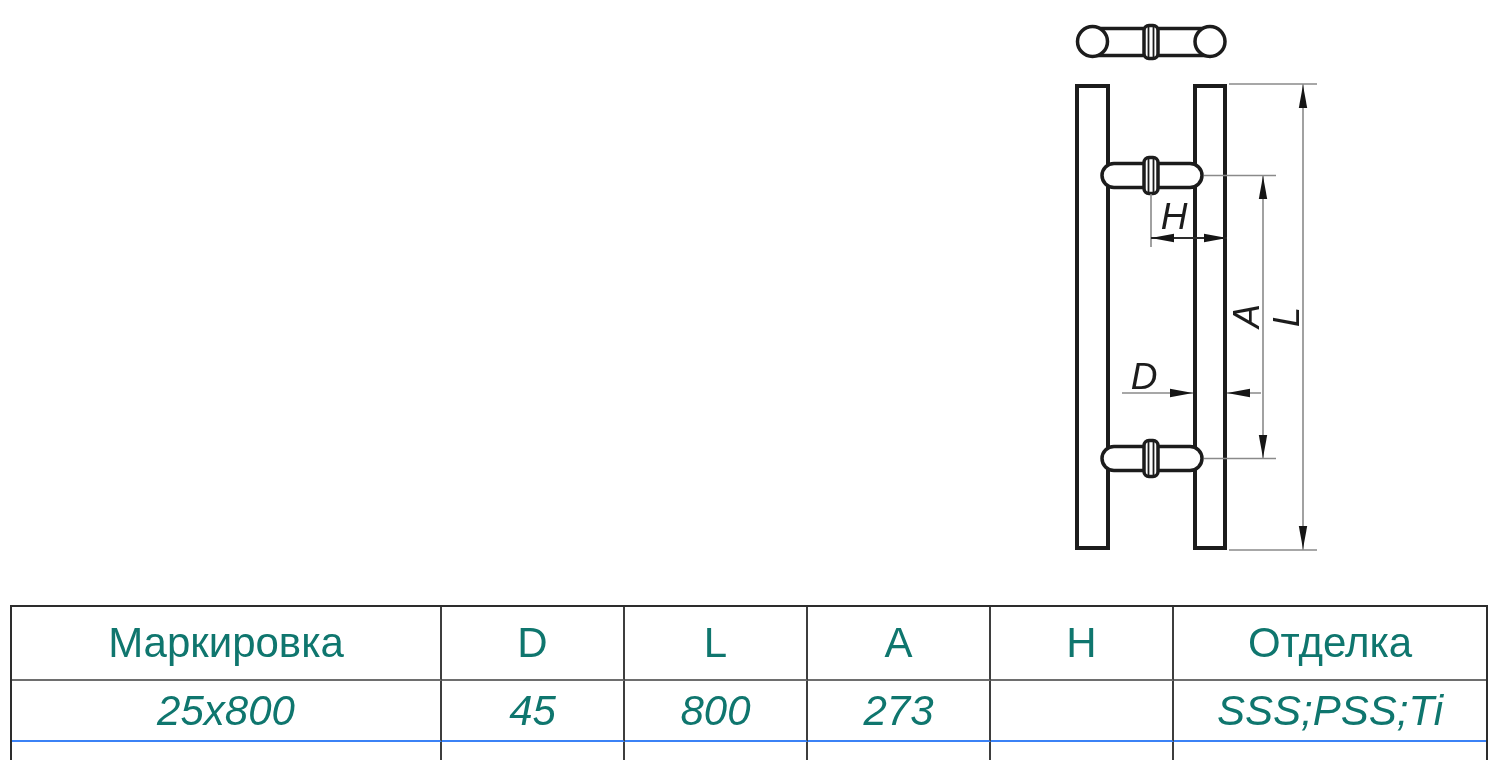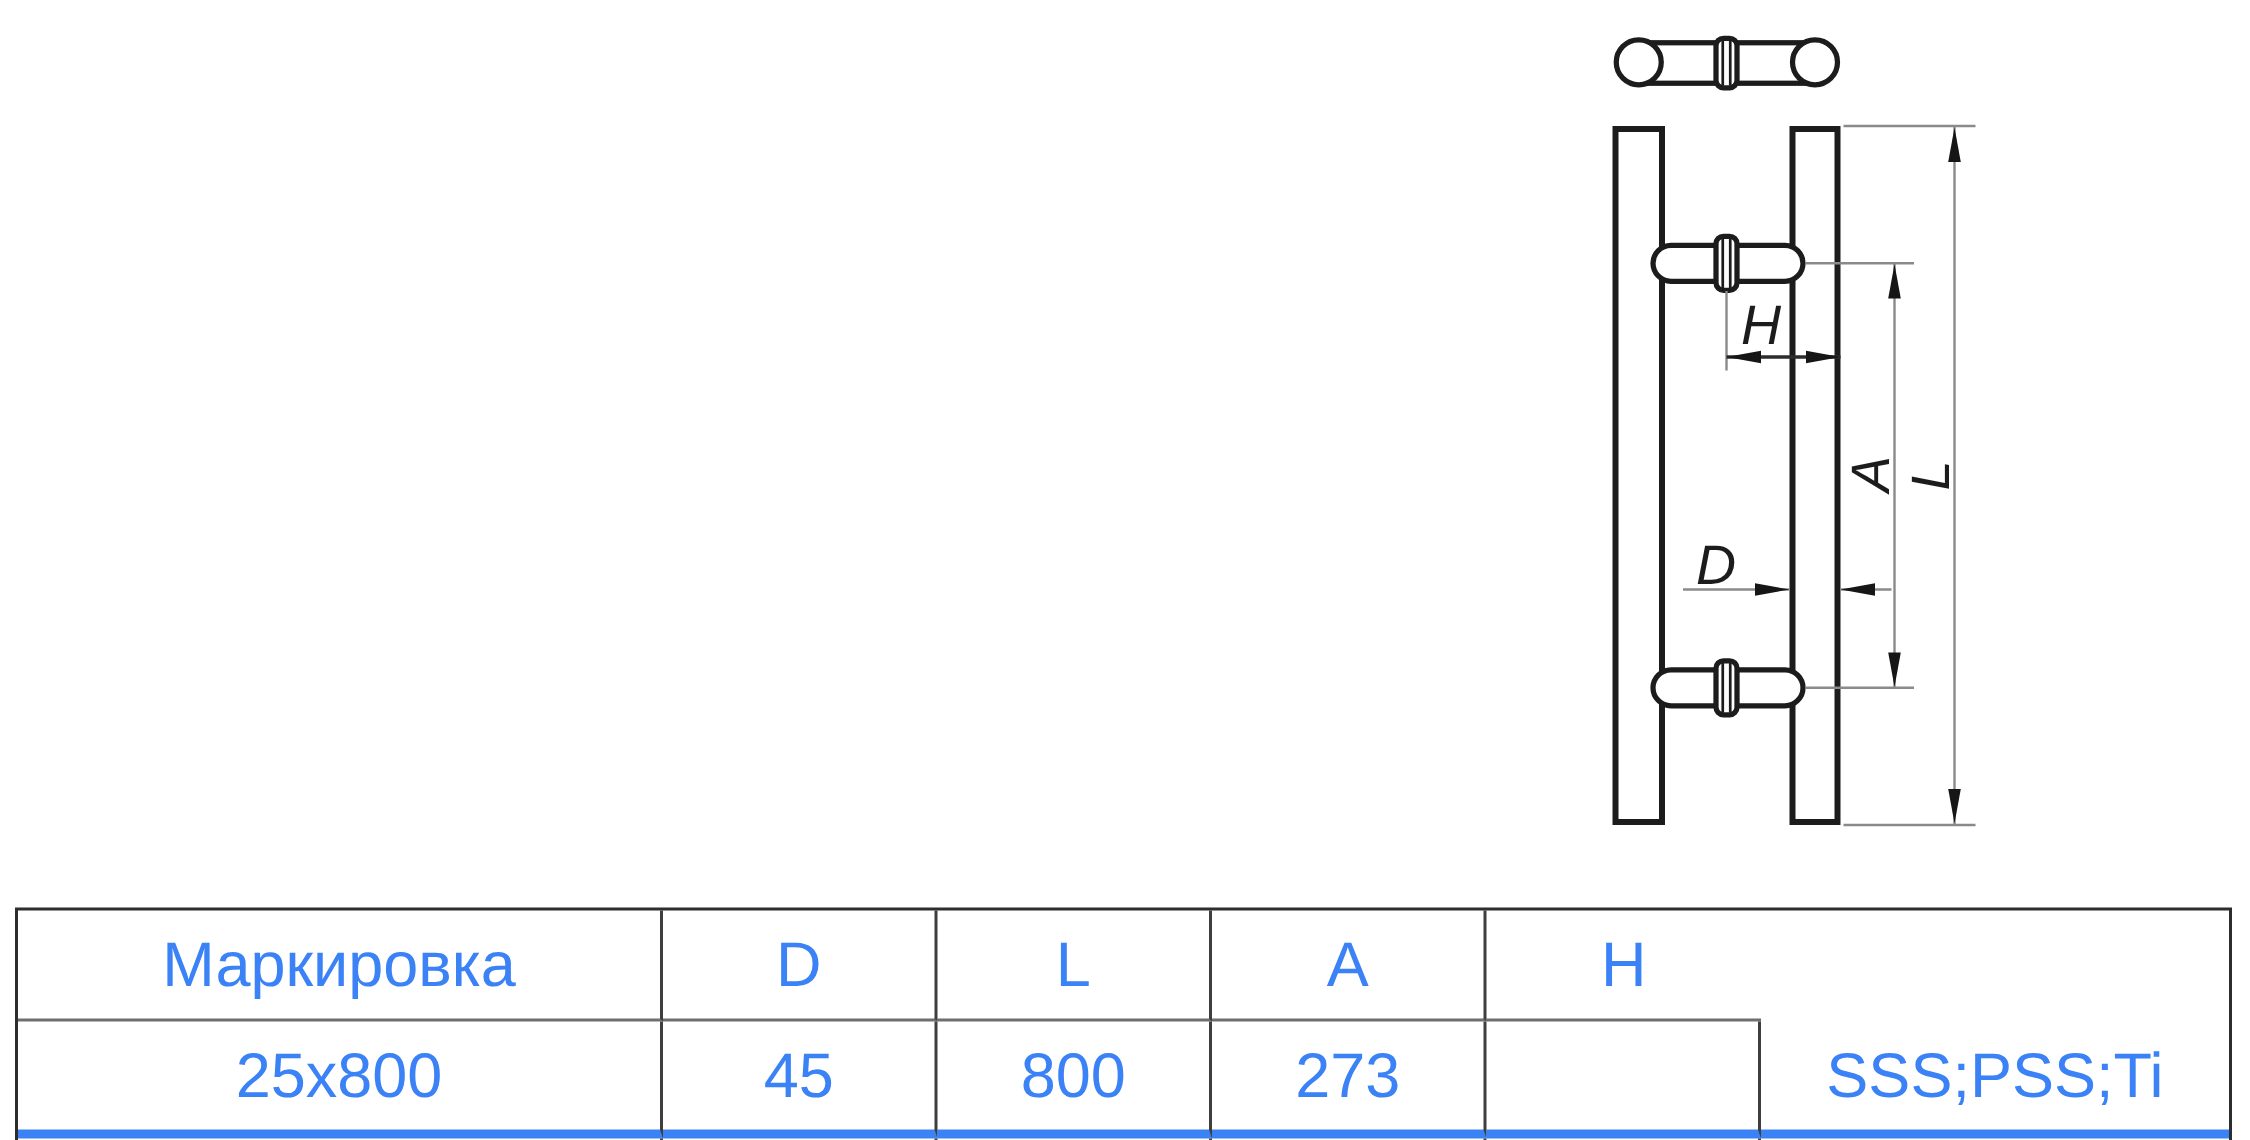--- a/index.html
+++ b/index.html
@@ -36,28 +36,28 @@
   .trow {
     display: grid;
     grid-template-columns: 430px 183px 183px 183px 183px auto;
   }
   .tcell {
     display: flex;
     align-items: center;
     justify-content: center;
     border-right: 2px solid #3e3e3e;
     font-size: 42px;
-    color: #3b82f6;
+    color: #0f766e;
     white-space: nowrap;
     overflow: hidden;
     box-sizing: border-box;
   }
   .tcell:last-child { border-right: none; }
   .trow-header .tcell { height: 74px; border-bottom: 2px solid #6e6e6e; }
-  .trow-data   .tcell { height: 78px; border-bottom: 6px solid #3b82f6; }
+  .trow-data   .tcell { height: 61px; border-bottom: 2px solid #3b82f6; font-style: italic; }
   .trow-partial .tcell { height: 40px; border-bottom: none; }
 </style>
 </head>
 <body>
 
 <div class="page">
 
   <svg class="drawing" width="1500" height="760" viewBox="0 0 1500 760">
 
     <g>
@@ -123,20 +123,21 @@
     </g>
   </svg>
 
   <div class="spec-table">
     <div class="trow trow-header">
       <div class="tcell">Маркировка</div>
       <div class="tcell">D</div>
       <div class="tcell">L</div>
       <div class="tcell">A</div>
       <div class="tcell">H</div>
+      <div class="tcell">Отделка</div>
     </div>
     <div class="trow trow-data">
       <div class="tcell">25x800</div>
       <div class="tcell">45</div>
       <div class="tcell">800</div>
       <div class="tcell">273</div>
       <div class="tcell"></div>
       <div class="tcell">SSS;PSS;Ti</div>
     </div>
     <div class="trow trow-partial">

